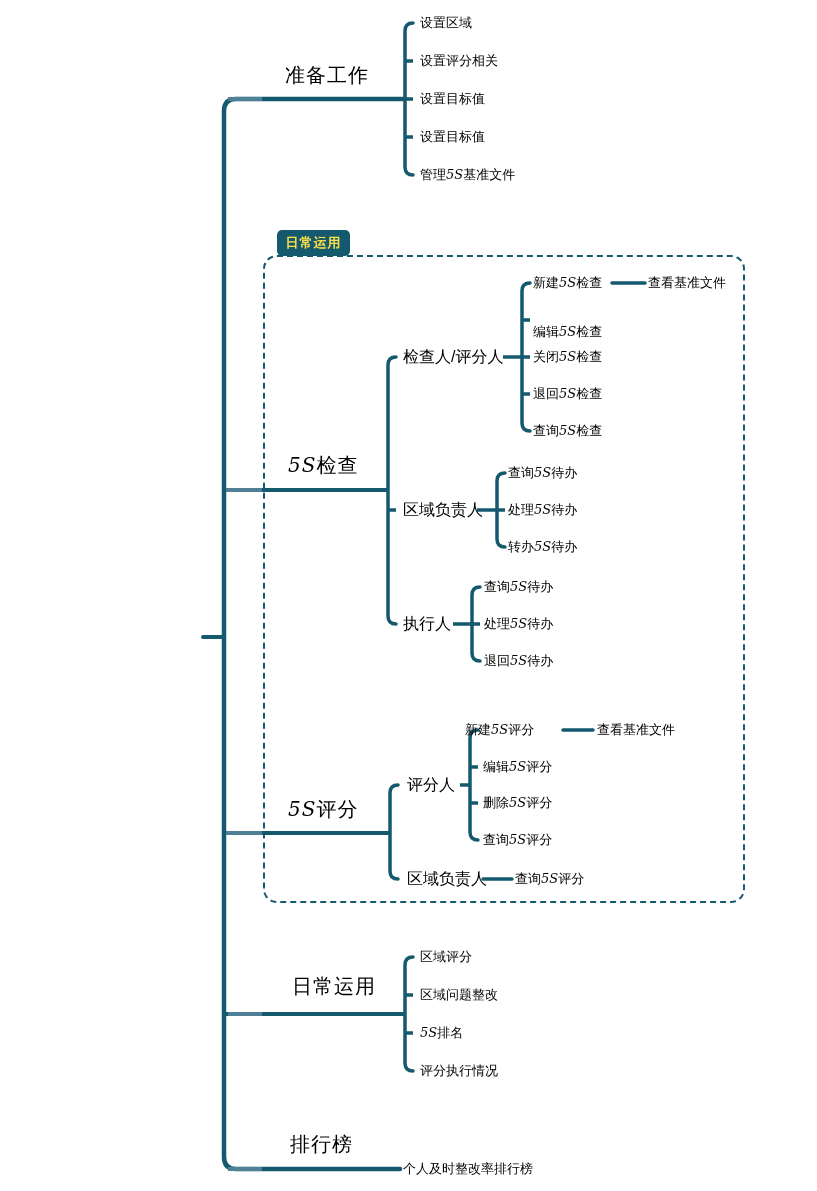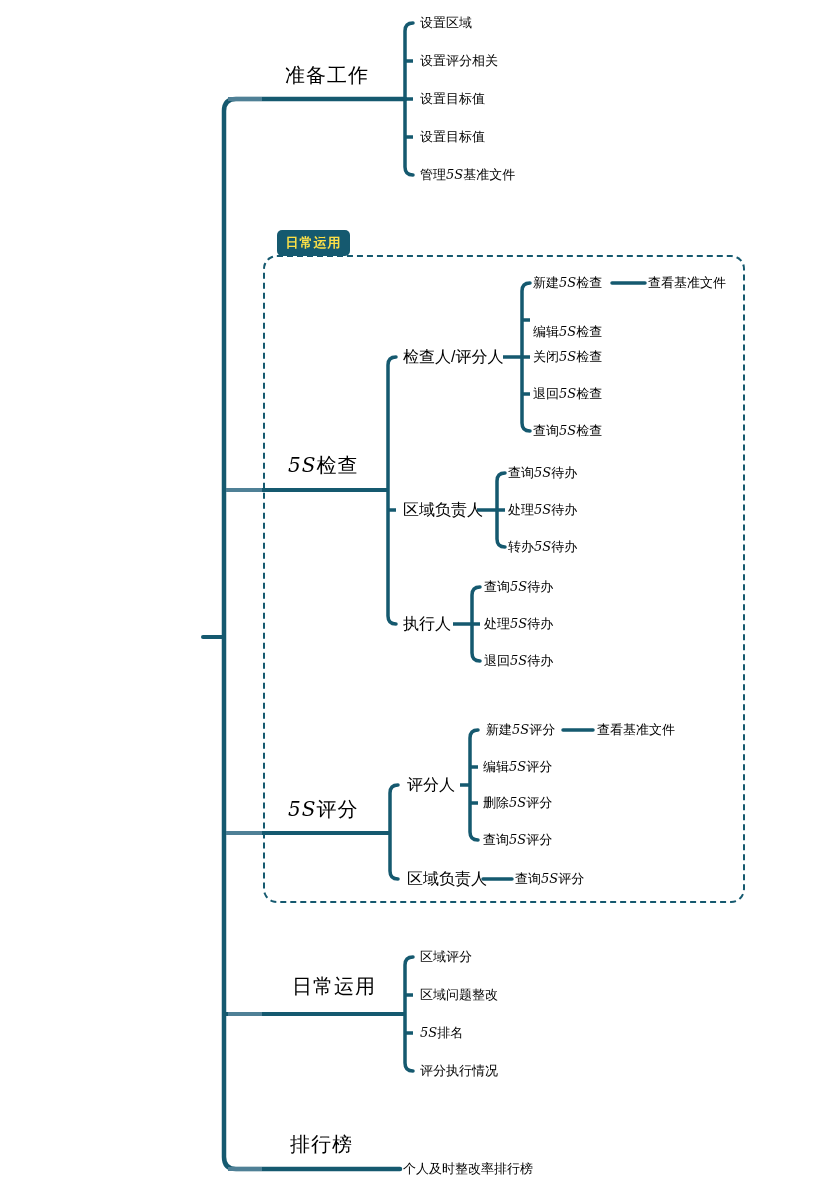--- a/index.html
+++ b/index.html
@@ -135,21 +135,21 @@
   <div class="lbl leaf" style="left:508px;top:547px">转办<span class="lat">5S</span>待办</div>
 
   <div class="lbl role" style="left:403px;top:624px">执行人</div>
   <div class="lbl leaf" style="left:484px;top:587px">查询<span class="lat">5S</span>待办</div>
   <div class="lbl leaf" style="left:484px;top:624px">处理<span class="lat">5S</span>待办</div>
   <div class="lbl leaf" style="left:484px;top:661px">退回<span class="lat">5S</span>待办</div>
 
   <div class="lbl branch" style="left:288px;top:809px"><span class="lat">5S</span>评分</div>
 
   <div class="lbl role" style="left:407px;top:785px">评分人</div>
-  <div class="lbl leaf" style="left:486px;top:730px">新建<span class="lat">5S</span>评分</div>
+  <div class="lbl leaf" style="left:465px;top:730px">新建<span class="lat">5S</span>评分</div>
   <div class="lbl leaf" style="left:597px;top:730px">查看基准文件</div>
   <div class="lbl leaf" style="left:483px;top:767px">编辑<span class="lat">5S</span>评分</div>
   <div class="lbl leaf" style="left:483px;top:803px">删除<span class="lat">5S</span>评分</div>
   <div class="lbl leaf" style="left:483px;top:840px">查询<span class="lat">5S</span>评分</div>
 
   <div class="lbl role" style="left:407px;top:879px">区域负责人</div>
   <div class="lbl leaf" style="left:515px;top:879px">查询<span class="lat">5S</span>评分</div>
 
   <div class="lbl branch" style="left:292px;top:986px">日常运用</div>
   <div class="lbl leaf" style="left:420px;top:957px">区域评分</div>

